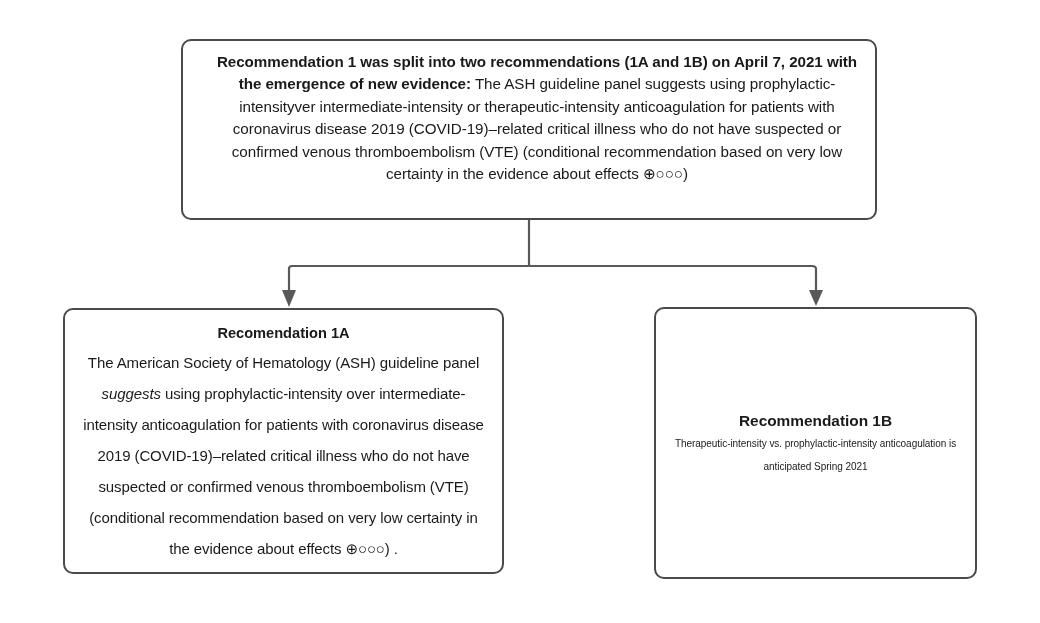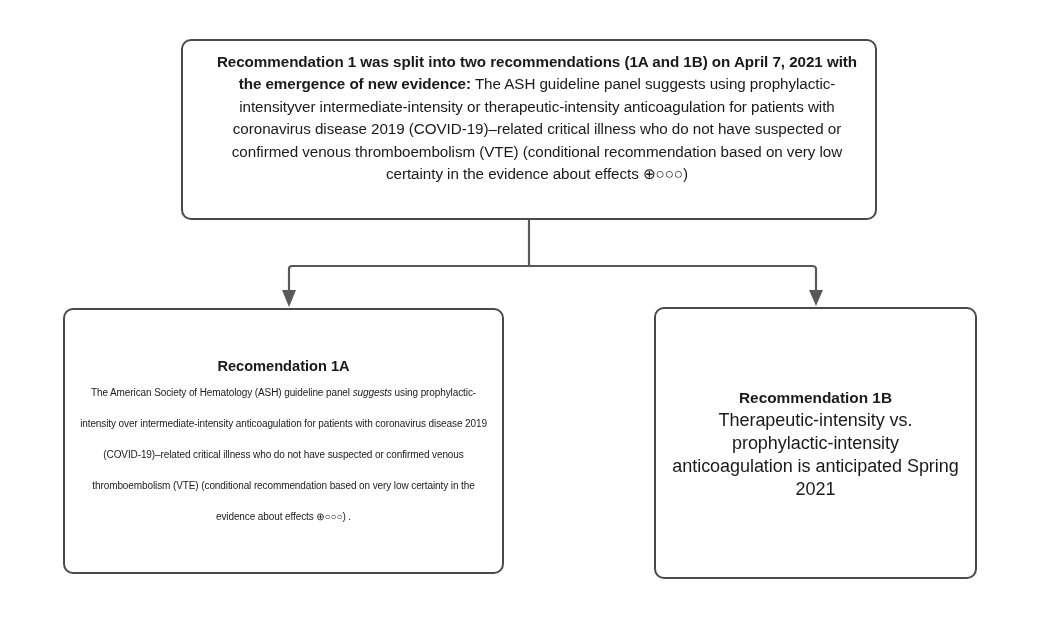--- a/index.html
+++ b/index.html
@@ -64,30 +64,30 @@
     font-weight: bold;
   }
 
   
   #node-1a {
     left: 63px;
     top: 308px;
     width: 441px;
     height: 266px;
     padding: 8px 12px;
-    justify-content: center;
+    justify-content: space-between;
   }
   #node-1a .title {
     font-size: 14.6px;
     font-weight: bold;
     line-height: 22px;
     margin-top: 4px;
   }
   #node-1a .body {
-    font-size: 10px;
+    font-size: 15px;
     line-height: 31px;
     letter-spacing: -0.1px;
     margin-top: 0;
   }
   #node-1a .em {
     font-style: italic;
   }
 
   
   #node-1b {
@@ -97,21 +97,21 @@
     height: 272px;
     padding: 14px 14px;
     justify-content: center;
   }
   #node-1b .title {
     font-size: 15.4px;
     font-weight: bold;
     line-height: 23px;
   }
   #node-1b .body {
-    font-size: 18px;
+    font-size: 10px;
     line-height: 23px;
     letter-spacing: -0.05px;
   }
 
   .cert {
     white-space: nowrap;
   }
 </style>
 </head>
 <body>

